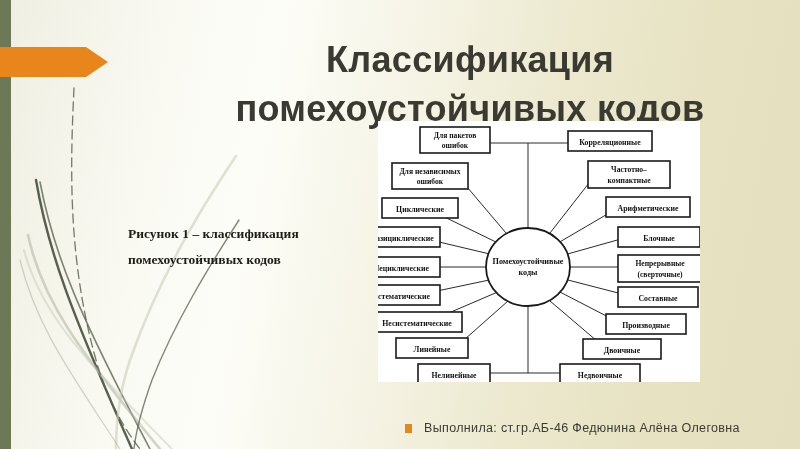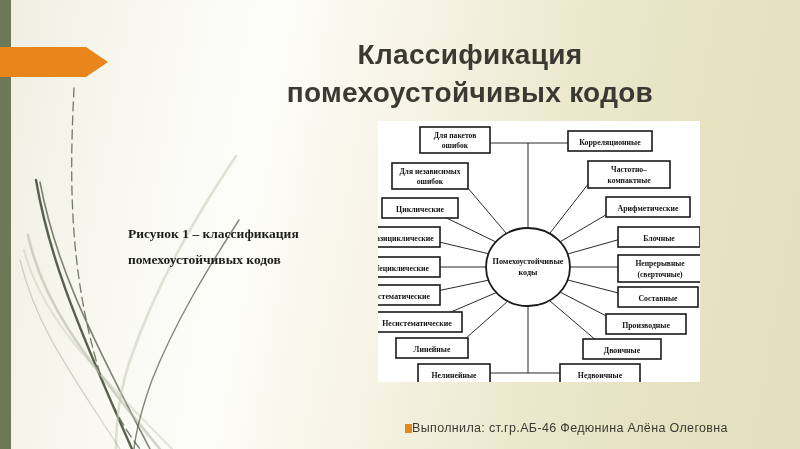--- a/index.html
+++ b/index.html
@@ -66,21 +66,21 @@
   
   .title {
     position: absolute;
     left: 150px;
     top: 36px;
     width: 640px;
     text-align: center;
     color: #3b3a32;
     font-family: "Liberation Sans", sans-serif;
     font-weight: bold;
-    font-size: 28px;
+    font-size: 36px;
     line-height: 1.36;
     letter-spacing: 0.3px;
     z-index: 5;
   }
   .title .line2 { display: block; }
 
   
   .caption {
     position: absolute;
     left: 128px;
@@ -110,20 +110,21 @@
   }
   .figure-panel svg { display: block; }
 
   
   .footer {
     position: absolute;
     left: 405px;
     top: 421px;
     display: flex;
     align-items: center;
+    gap: 12px;
     z-index: 6;
   }
   .footer-bullet {
     width: 7px;
     height: 9px;
     background: #e08a1e;
     flex: 0 0 auto;
   }
   .footer-text {
     color: #3c3b33;

